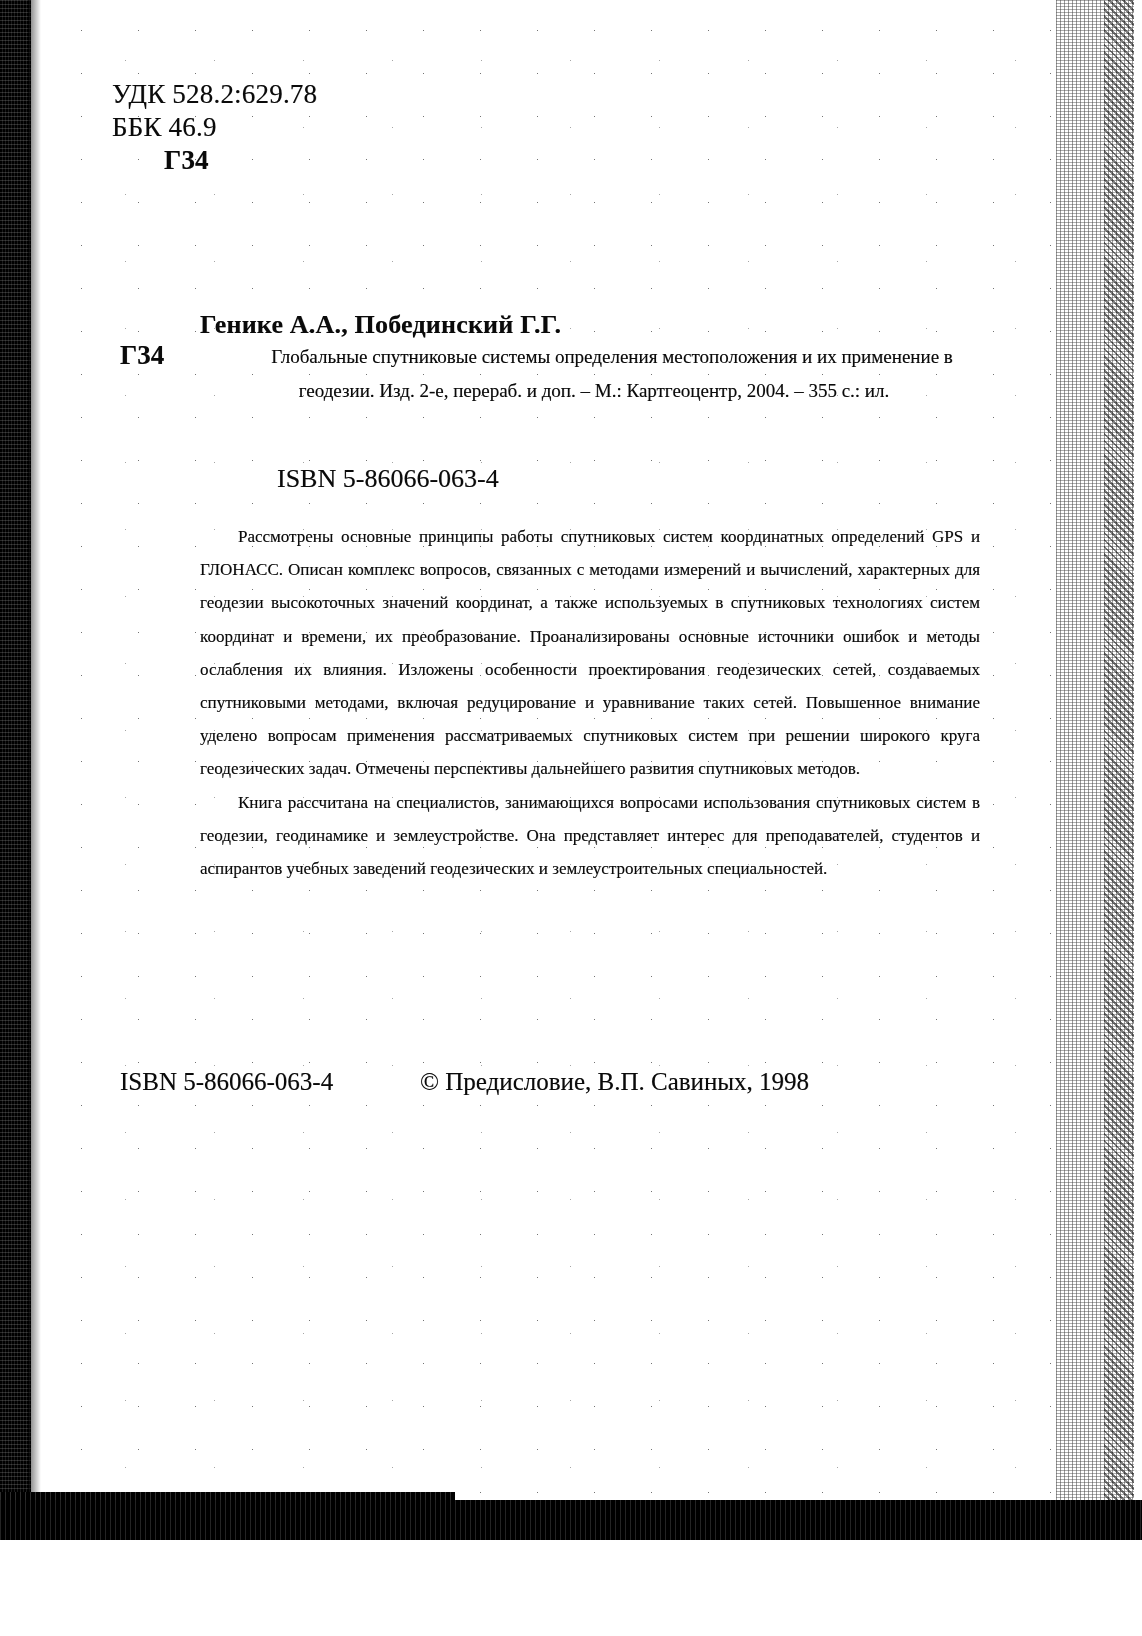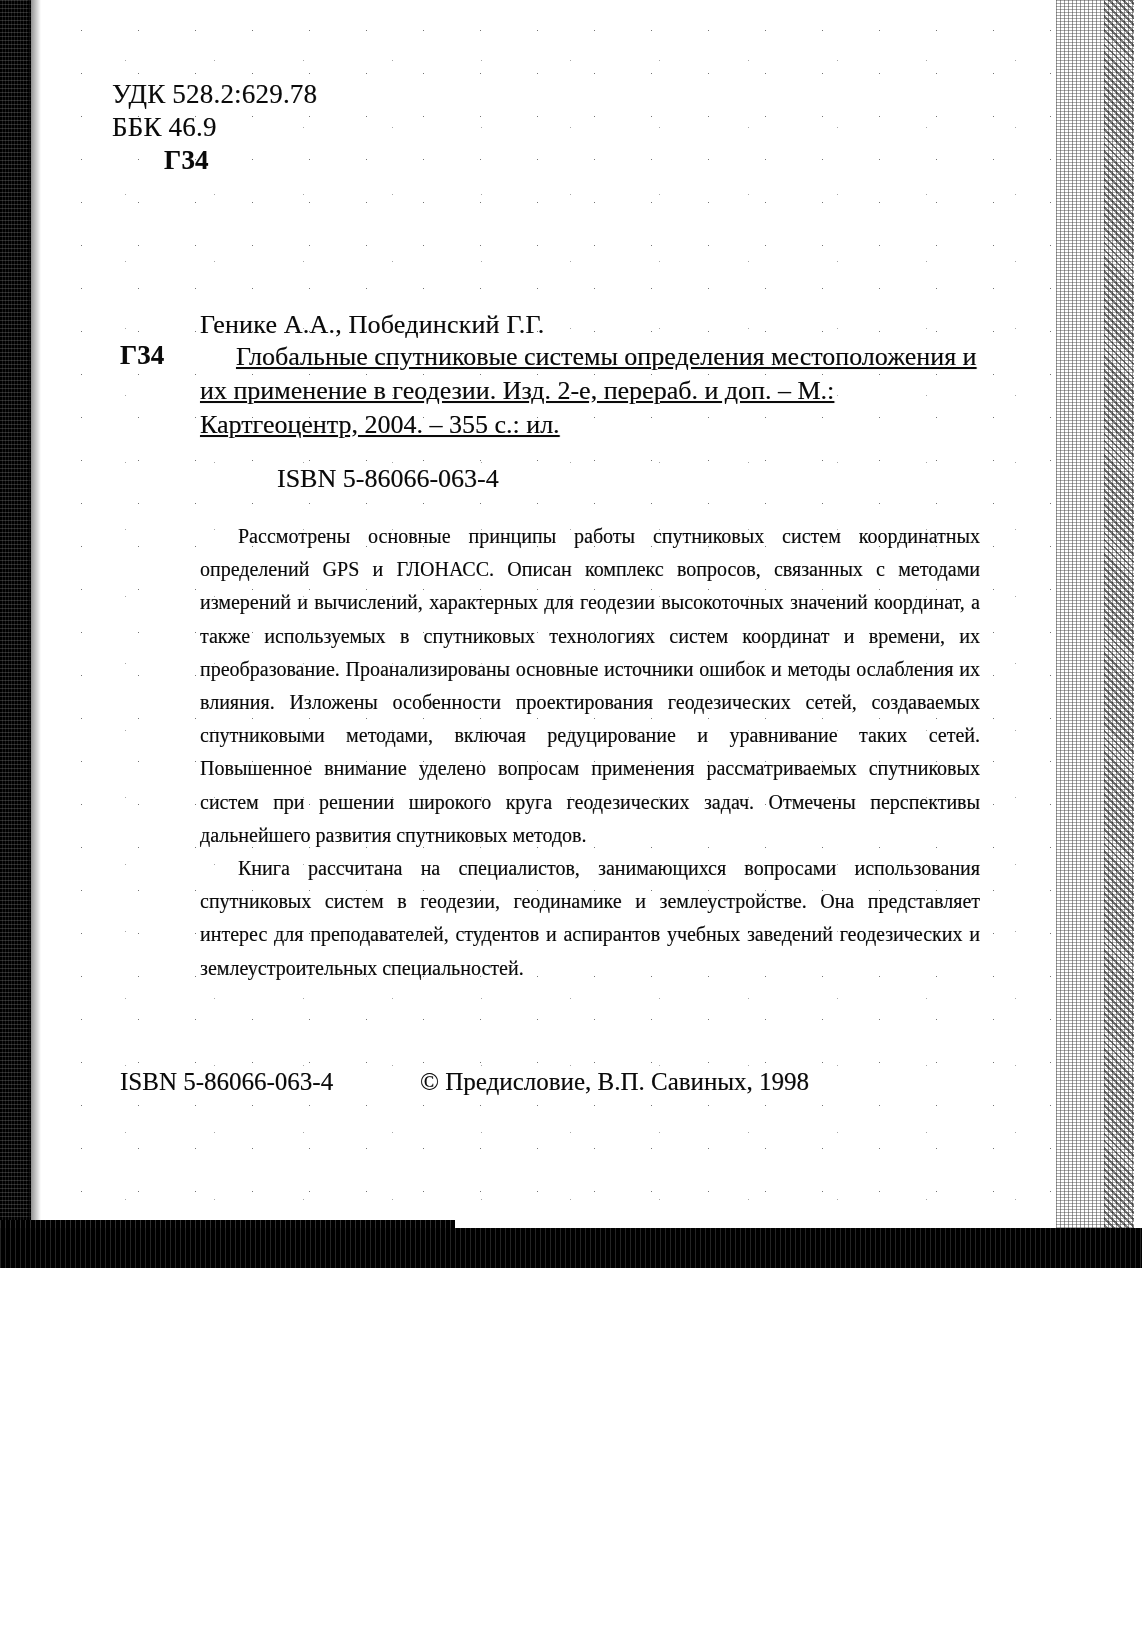--- a/index.html
+++ b/index.html
@@ -3,21 +3,21 @@
 <meta charset="utf-8">
 <style>
   html, body {
     margin: 0;
     padding: 0;
     background: #ffffff;
   }
   #page {
     position: relative;
     width: 1142px;
-    height: 1268px;
+    height: 1540px;
     background: #ffffff;
     overflow: hidden;
     font-family: "Liberation Serif", "DejaVu Serif", serif;
     color: #0a0a0a;
   }
 
   
   .scan-gutter-left {
     position: absolute;
     left: 0; top: 0;
@@ -106,53 +106,52 @@
   .classification .code {
     display: block;
     margin-left: 52px;
     font-weight: bold;
   }
 
   .authors {
     position: absolute;
     left: 200px; top: 310px;
     font-size: 26px;
-    font-weight: normal;
+    font-weight: bold;
     letter-spacing: .2px;
   }
 
   .side-code {
     position: absolute;
     left: 120px; top: 340px;
     font-size: 27px;
     font-weight: bold;
   }
 
   .title-block {
     position: absolute;
     left: 200px; top: 340px;
     width: 788px;
-    font-size: 26px;
+    font-size: 19px;
     line-height: 34px;
     text-indent: 36px;
-    text-align: left;
-    text-decoration: underline;
+    text-align: center;
   }
 
   .isbn-top {
     position: absolute;
     left: 277px; top: 464px;
     font-size: 26px;
   }
 
   .abstract {
     position: absolute;
     left: 200px; top: 520px;
     width: 780px;
-    font-size: 20px;
+    font-size: 17px;
     line-height: 33.2px;
     text-align: justify;
     text-justify: inter-word;
   }
   .abstract p {
     margin: 0;
     text-indent: 38px;
   }
 
   .colophon {

